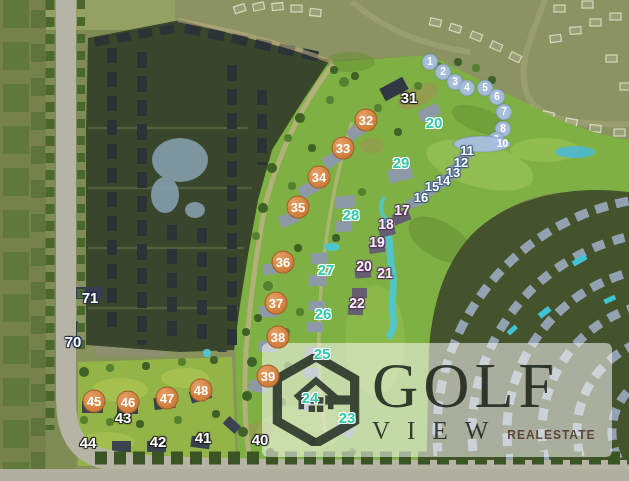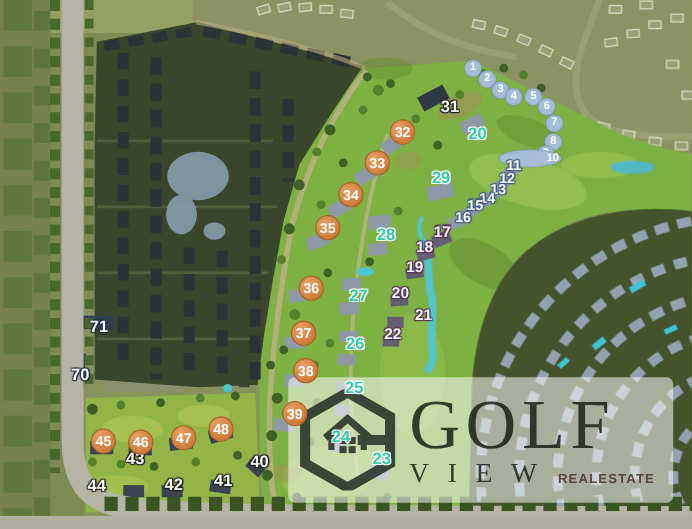--- a/index.html
+++ b/index.html
@@ -303,40 +303,40 @@
       <div class="marker m-steel" style="left: 467px; top: 150px;">11</div>
       <div class="marker m-steel" style="left: 461px; top: 162px;">12</div>
       <div class="marker m-steel" style="left: 453px; top: 172px;">13</div>
       <div class="marker m-steel" style="left: 443px; top: 180px;">14</div>
       <div class="marker m-steel" style="left: 432px; top: 186px;">15</div>
       <div class="marker m-steel" style="left: 421px; top: 197px;">16</div>
       <div class="marker m-purple" style="left: 402px; top: 210px;">17</div>
       <div class="marker m-purple" style="left: 386px; top: 224px;">18</div>
       <div class="marker m-purple" style="left: 377px; top: 242px; text-align: right;">19</div>
       <div class="marker m-purple" style="left: 364px; top: 266px;">20</div>
-      <div class="marker m-purple" style="left: 361px; top: 286px; padding-left: 48px;">21</div>
+      <div class="marker m-purple" style="left: 361px; top: 273px; padding-left: 48px;">21</div>
       <div class="marker m-purple" style="left: 357px; top: 303px;">22</div>
       <div class="marker m-teal" style="left: 347px; top: 417px;">23</div>
       <div class="marker m-teal" style="left: 310px; top: 397px;">24</div>
       <div class="marker m-teal" style="left: 322px; top: 353px;">25</div>
       <div class="marker m-teal" style="left: 323px; top: 313px;">26</div>
       <div class="marker m-teal" style="left: 326px; top: 269px;">27</div>
       <div class="marker m-teal" style="left: 351px; top: 214px;">28</div>
       <div class="marker m-teal" style="left: 401px; top: 162px;">29</div>
       <div class="marker m-teal" style="left: 434px; top: 122px;">20</div>
       <div class="marker m-dark" style="left: 397px; top: 97px; margin-left: 12px;">31</div>
       <div class="marker m-orange" style="left: 366px; top: 120px;">32</div>
       <div class="marker m-orange" style="left: 343px; top: 148px;">33</div>
       <div class="marker m-orange" style="left: 319px; top: 177px;">34</div>
       <div class="marker m-orange" style="left: 298px; top: 207px;">35</div>
       <div class="marker m-orange" style="left: 283px; top: 262px;">36</div>
       <div class="marker m-orange" style="left: 276px; top: 303px;">37</div>
       <div class="marker m-orange" style="left: 278px; top: 337px;">38</div>
       <div class="marker m-orange" style="left: 268px; top: 376px;">39</div>
-      <div class="marker m-dark" style="left: 236px; top: 420px;">40</div>
+      <div class="marker m-dark" style="left: 236px; top: 439px; padding-left: 48px;">40</div>
       <div class="marker m-dark" style="left: 203px; top: 437px;">41</div>
       <div class="marker m-dark" style="left: 158px; top: 441px;">42</div>
       <div class="marker m-dark" style="left: 123px; top: 417px;">43</div>
       <div class="marker m-dark" style="left: 88px; top: 442px;">44</div>
       <div class="marker m-orange" style="left: 94px; top: 401px;">45</div>
       <div class="marker m-orange" style="left: 128px; top: 402px;">46</div>
       <div class="marker m-orange" style="left: 167px; top: 398px;">47</div>
       <div class="marker m-orange" style="left: 201px; top: 390px;">48</div>
       <div class="marker m-navy" style="left: 73px; top: 341px;">70</div>
       <div class="marker m-navy" style="left: 90px; top: 297px;">71</div>

